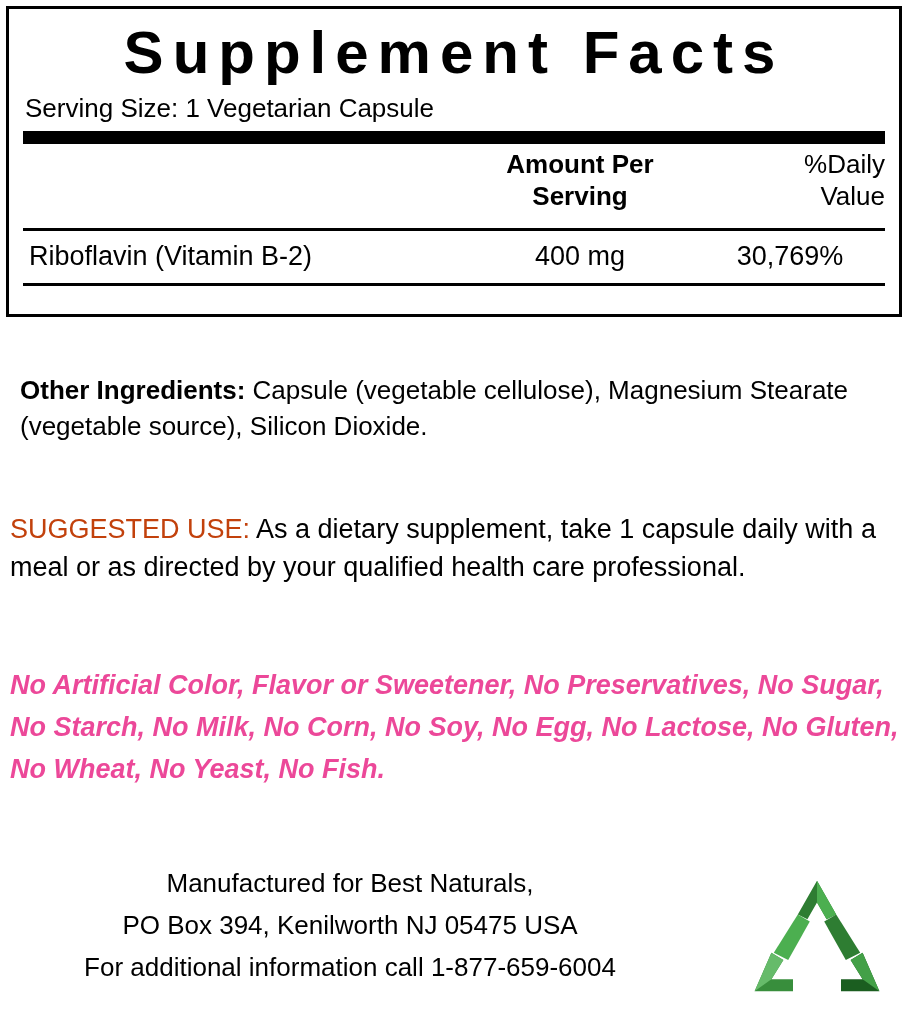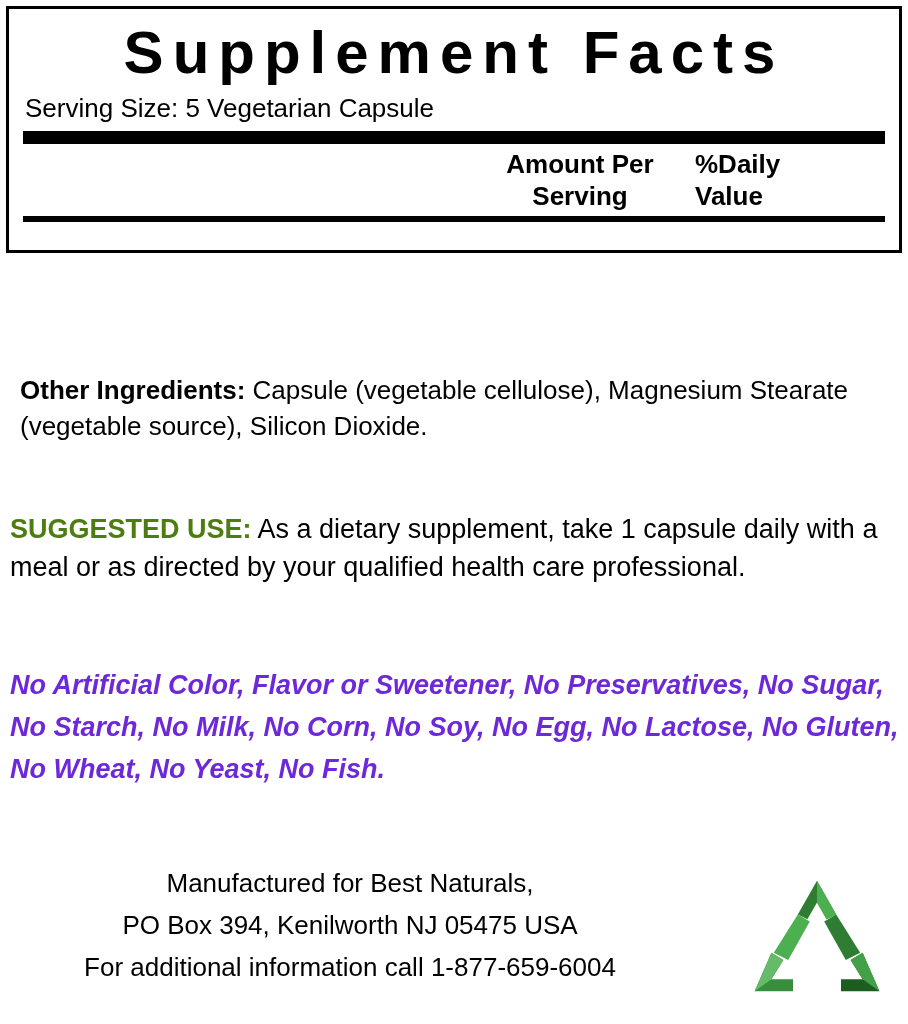--- a/index.html
+++ b/index.html
@@ -59,34 +59,34 @@
   .rule-thin {
     height: 3px;
     background: #000000;
     margin: 0;
   }
 
   .sf-head {
     display: flex;
     align-items: flex-end;
     justify-content: flex-end;
-    padding: 4px 0 4px 0;
+    padding: 4px 0 16px 0;
   }
   .sf-head .col-amount {
     width: 230px;
     text-align: center;
     font-size: 26px;
     font-weight: bold;
     line-height: 32px;
   }
   .sf-head .col-daily {
     width: 190px;
-    text-align: left;
-    font-size: 26px;
-    font-weight: bold;
+    text-align: right;
+    font-size: 26px;
+    font-weight: normal;
     line-height: 32px;
   }
 
   .sf-row {
     display: flex;
     align-items: baseline;
     padding: 8px 0 10px 0;
   }
   .sf-row .nutrient {
     flex: 1;
@@ -127,31 +127,31 @@
   
   .suggested {
     position: absolute;
     left: 10px;
     top: 510px;
     width: 890px;
     font-size: 27px;
     line-height: 38px;
   }
   .suggested .su-label {
-    color: #4d7c0f;
-    font-weight: bold;
+    color: #c2410c;
+    font-weight: normal;
   }
 
   
   .claims {
     position: absolute;
     left: 10px;
     top: 664px;
     width: 895px;
-    color: #6d28d9;
+    color: #ec4899;
     font-weight: bold;
     font-style: italic;
     font-size: 27px;
     line-height: 42px;
   }
 
   
   .footer {
     position: absolute;
     left: 0;
@@ -173,37 +173,42 @@
   }
 </style>
 </head>
 <body>
 
 <div class="page">
 
   <div class="sf-panel">
     <div class="sf-title">Supplement Facts</div>
 
-    <div class="sf-serving">Serving Size: 5 Vegetarian Capsule</div>
+    <div class="sf-serving">Serving Size: 1 Vegetarian Capsule</div>
 
     <div class="rule-thick"></div>
 
     <div class="sf-head">
       <div class="col-amount">
         <div>Amount Per</div>
         <div>Serving</div>
       </div>
       <div class="col-daily">
         <div>%Daily</div>
         <div>Value</div>
       </div>
     </div>
 
     <div class="rule-thin"></div>
 
+    <div class="sf-row">
+      <div class="nutrient">Riboflavin (Vitamin B-2)</div>
+      <div class="amount">400 mg</div>
+      <div class="daily">30,769%</div>
+    </div>
 
     <div class="rule-thin"></div>
     <div class="sf-bottom-space"></div>
   </div>
 
   <div class="other-ing">
     <b>Other Ingredients:</b><span> Capsule (vegetable cellulose), Magnesium Stearate (vegetable source), Silicon Dioxide.</span>
   </div>
 
   <div class="suggested">

